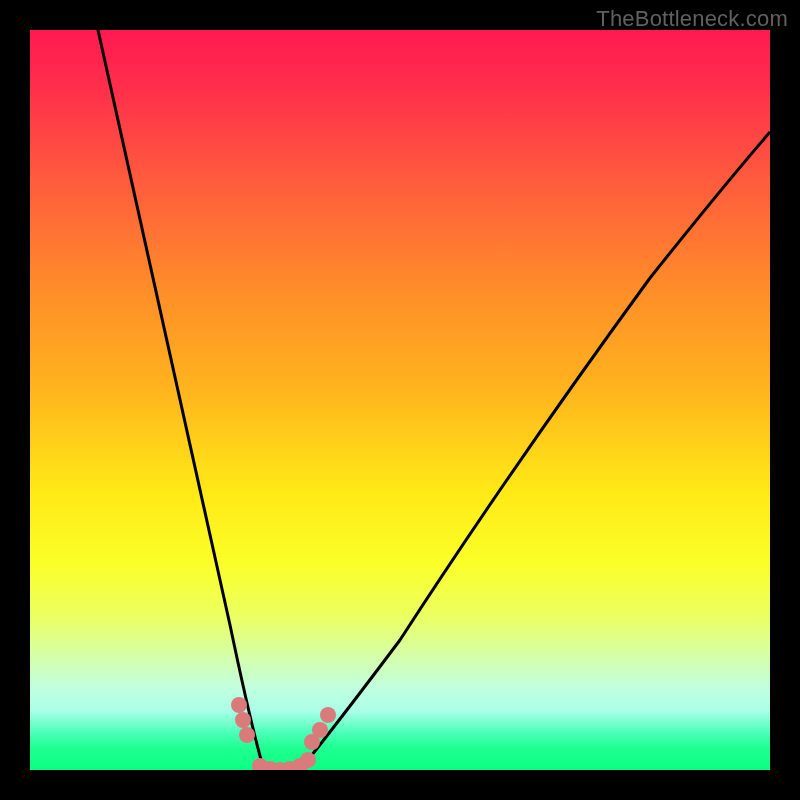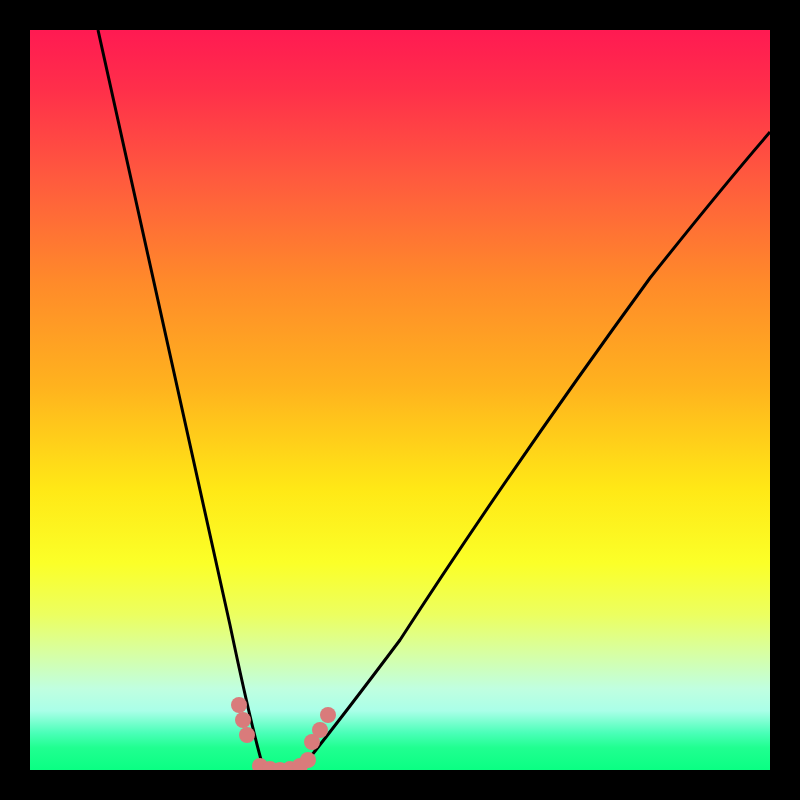--- a/index.html
+++ b/index.html
@@ -92,13 +92,14 @@
         <circle cx="278" cy="730" r="8"></circle>
       </g>
       <g fill="#d97b7b">
         <circle cx="282" cy="712" r="8"></circle>
         <circle cx="290" cy="700" r="8"></circle>
         <circle cx="298" cy="685" r="8"></circle>
       </g>
     </svg>
 
   </div>
+  <div class="watermark">TheBottleneck.com</div>
 </div>
 
 </body></html>

